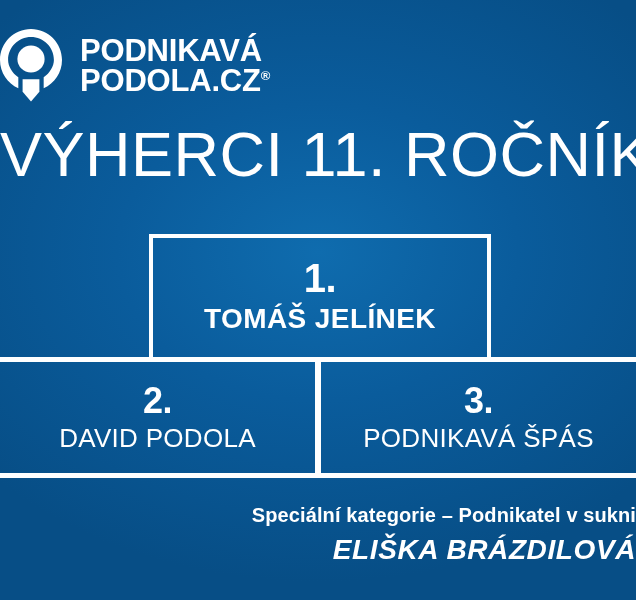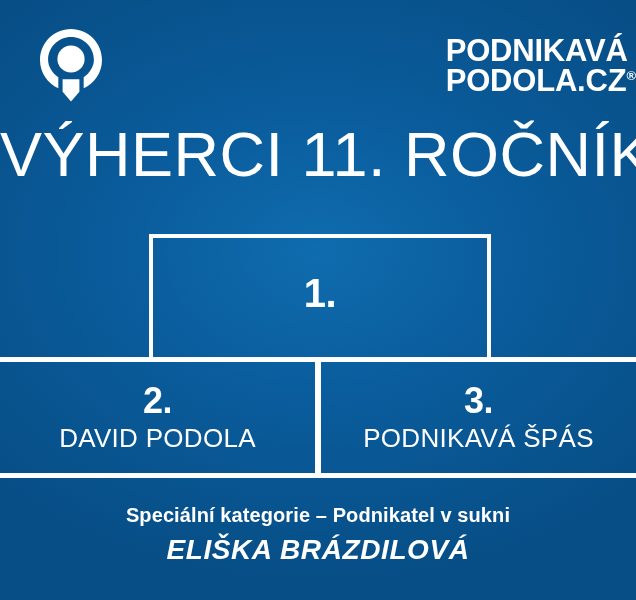--- a/index.html
+++ b/index.html
@@ -24,23 +24,22 @@
 
   
   .logo-row {
     position: absolute;
     top: 24px;
     left: 0;
     width: 100%;
     height: 84px;
     display: flex;
     align-items: center;
-    justify-content: space-between;
+    justify-content: flex-start;
     gap: 18px;
-    padding-left: 40px;
   }
   .logo-mark {
     width: 62px;
     height: 74px;
     flex: 0 0 auto;
     display: block;
   }
   .logo-words {
     display: flex;
     flex-direction: column;
@@ -164,21 +163,21 @@
     line-height: 1.05;
     white-space: nowrap;
   }
 
   
   .special {
     position: absolute;
     top: 503px;
     left: 0;
     width: 100%;
-    text-align: center;
+    text-align: right;
   }
   .special-label {
     font-size: 20px;
     font-weight: 700;
     letter-spacing: 0.1px;
     line-height: 1.2;
     white-space: nowrap;
   }
   .special-name {
     margin-top: 8px;
@@ -206,20 +205,21 @@
       <div class="logo-line"><span>PODOLA.CZ</span><span class="reg">®</span></div>
     </div>
   </div>
 
   <div class="headline">VÝHERCI 11. ROČNÍKU</div>
 
   <div class="board">
 
     <div class="box1">
       <div class="rank">1.</div>
+      <div class="wname">TOMÁŠ JELÍNEK</div>
     </div>
 
     <div class="hrule"></div>
 
     <div class="row2">
       <div class="box2">
         <div class="rank-sm">2.</div>
         <div class="wname-sm">DAVID PODOLA</div>
       </div>
       <div class="box3">

